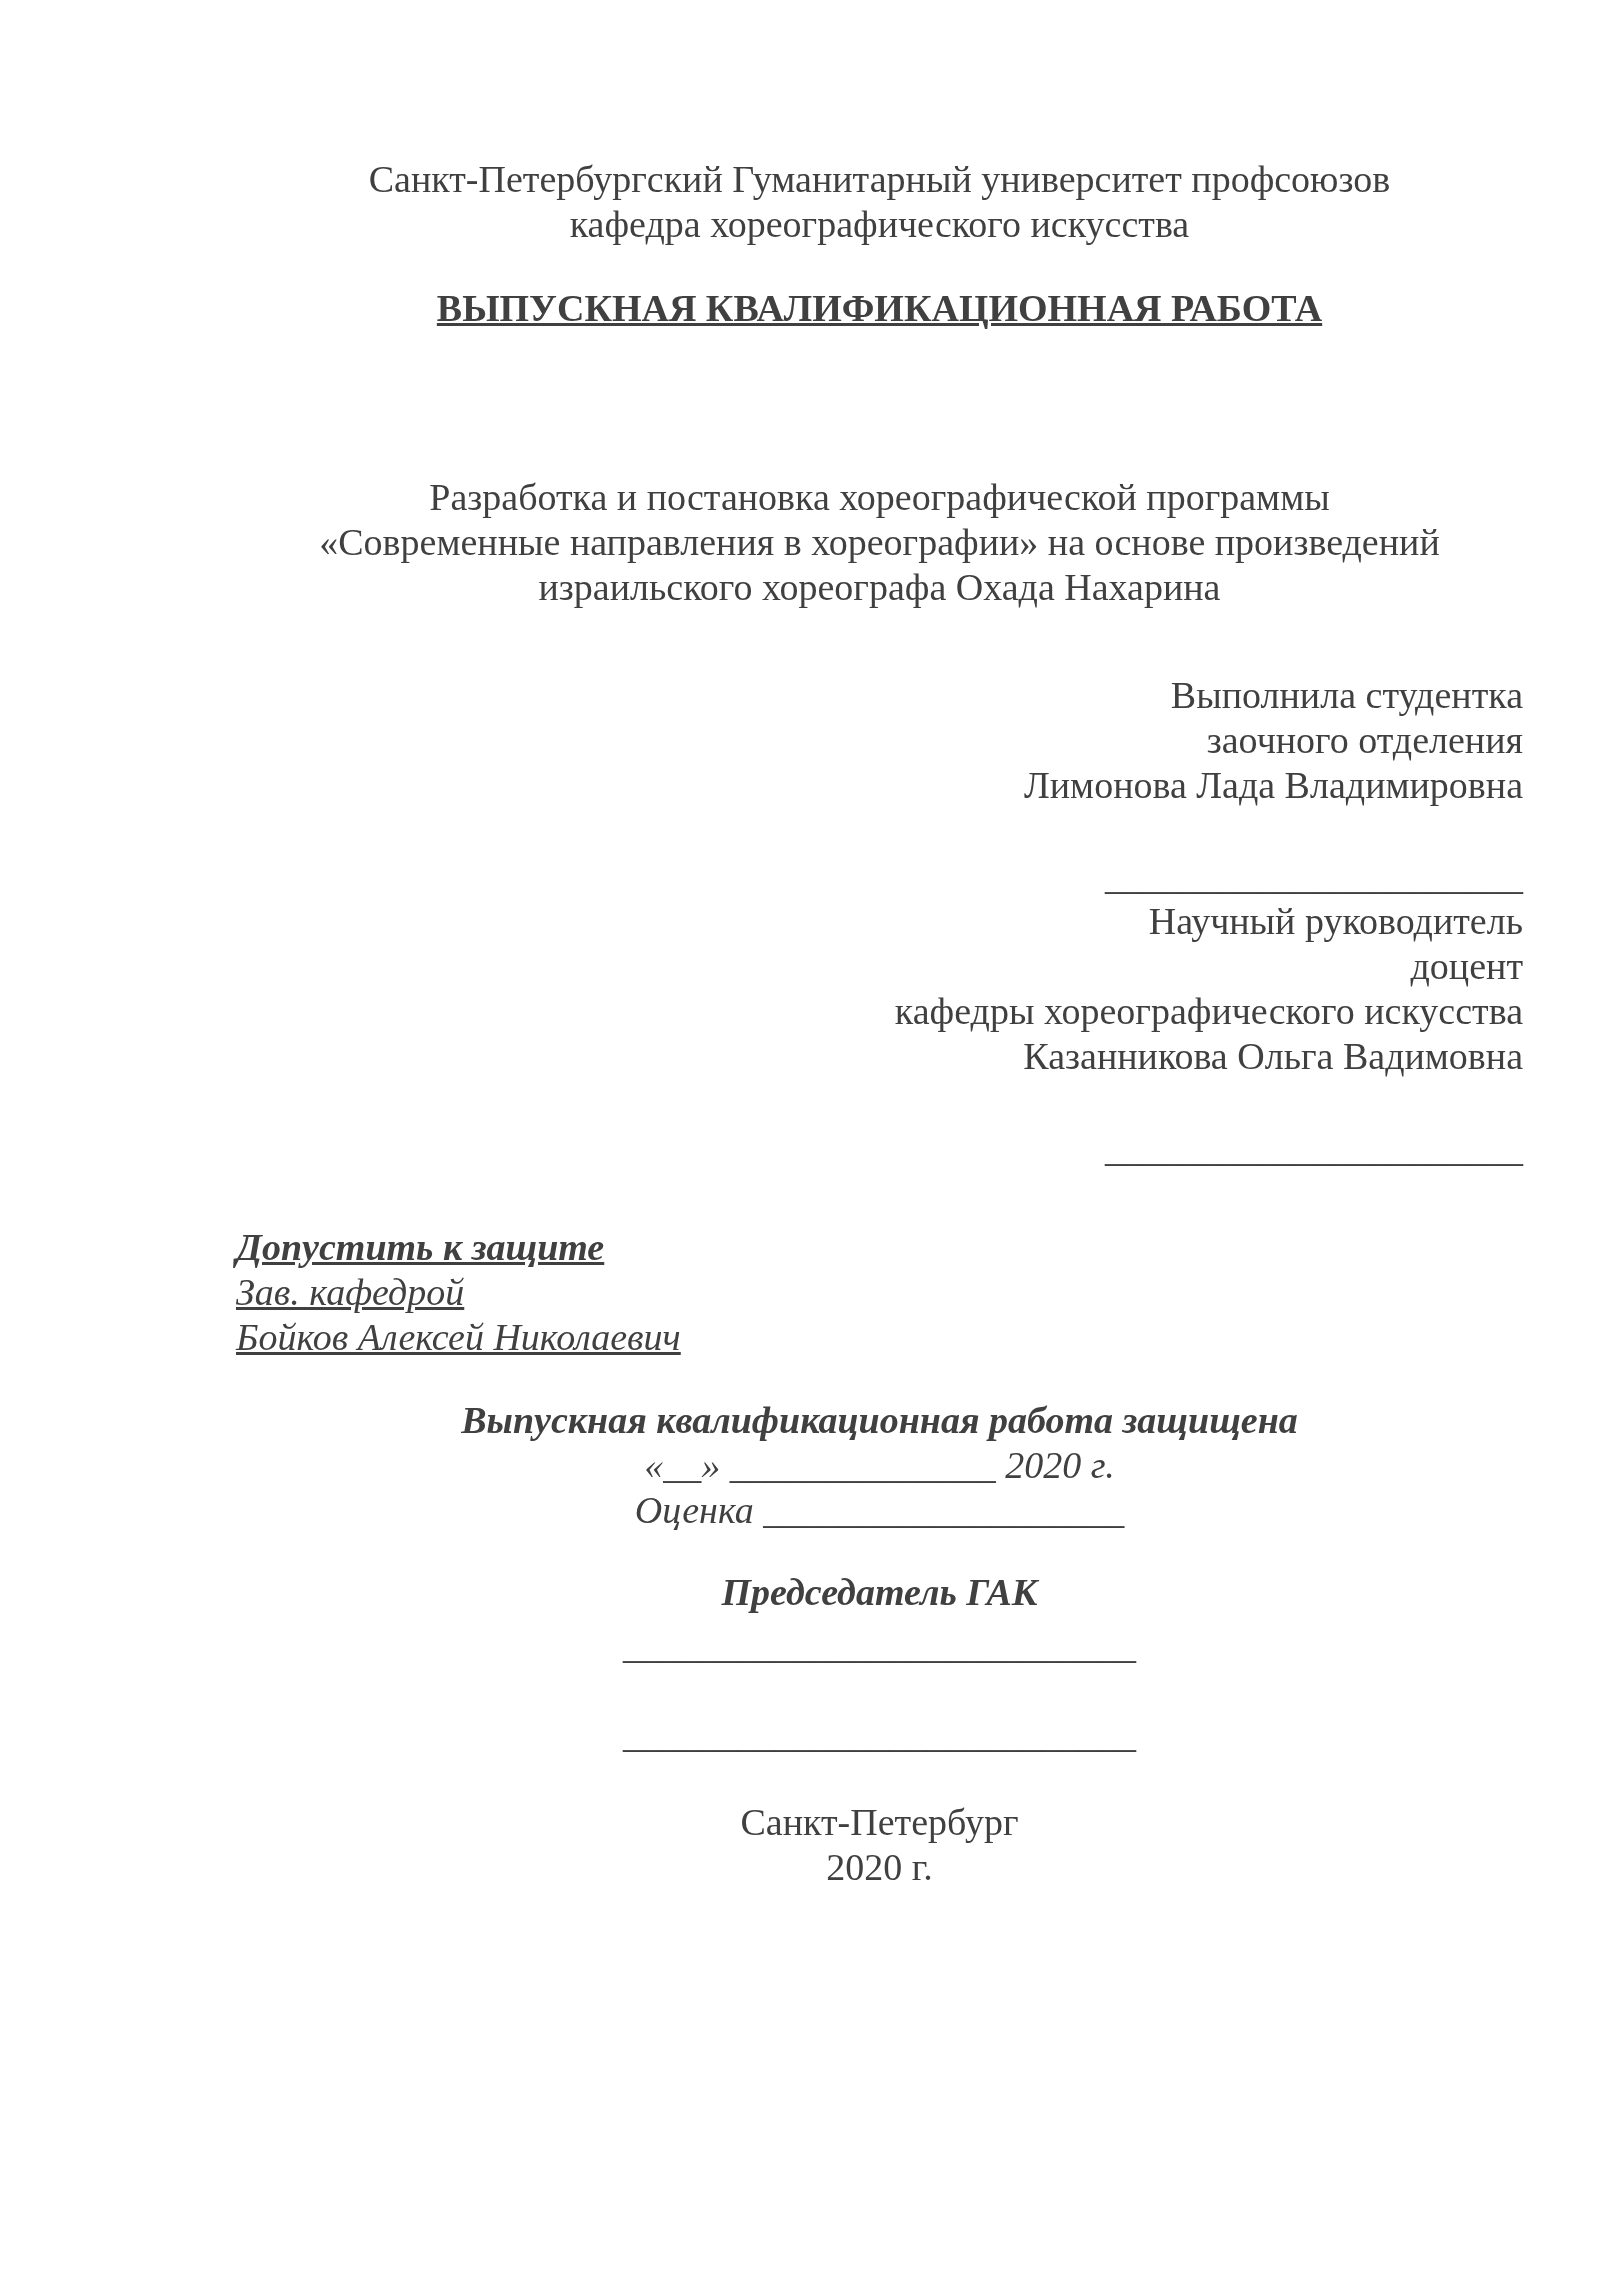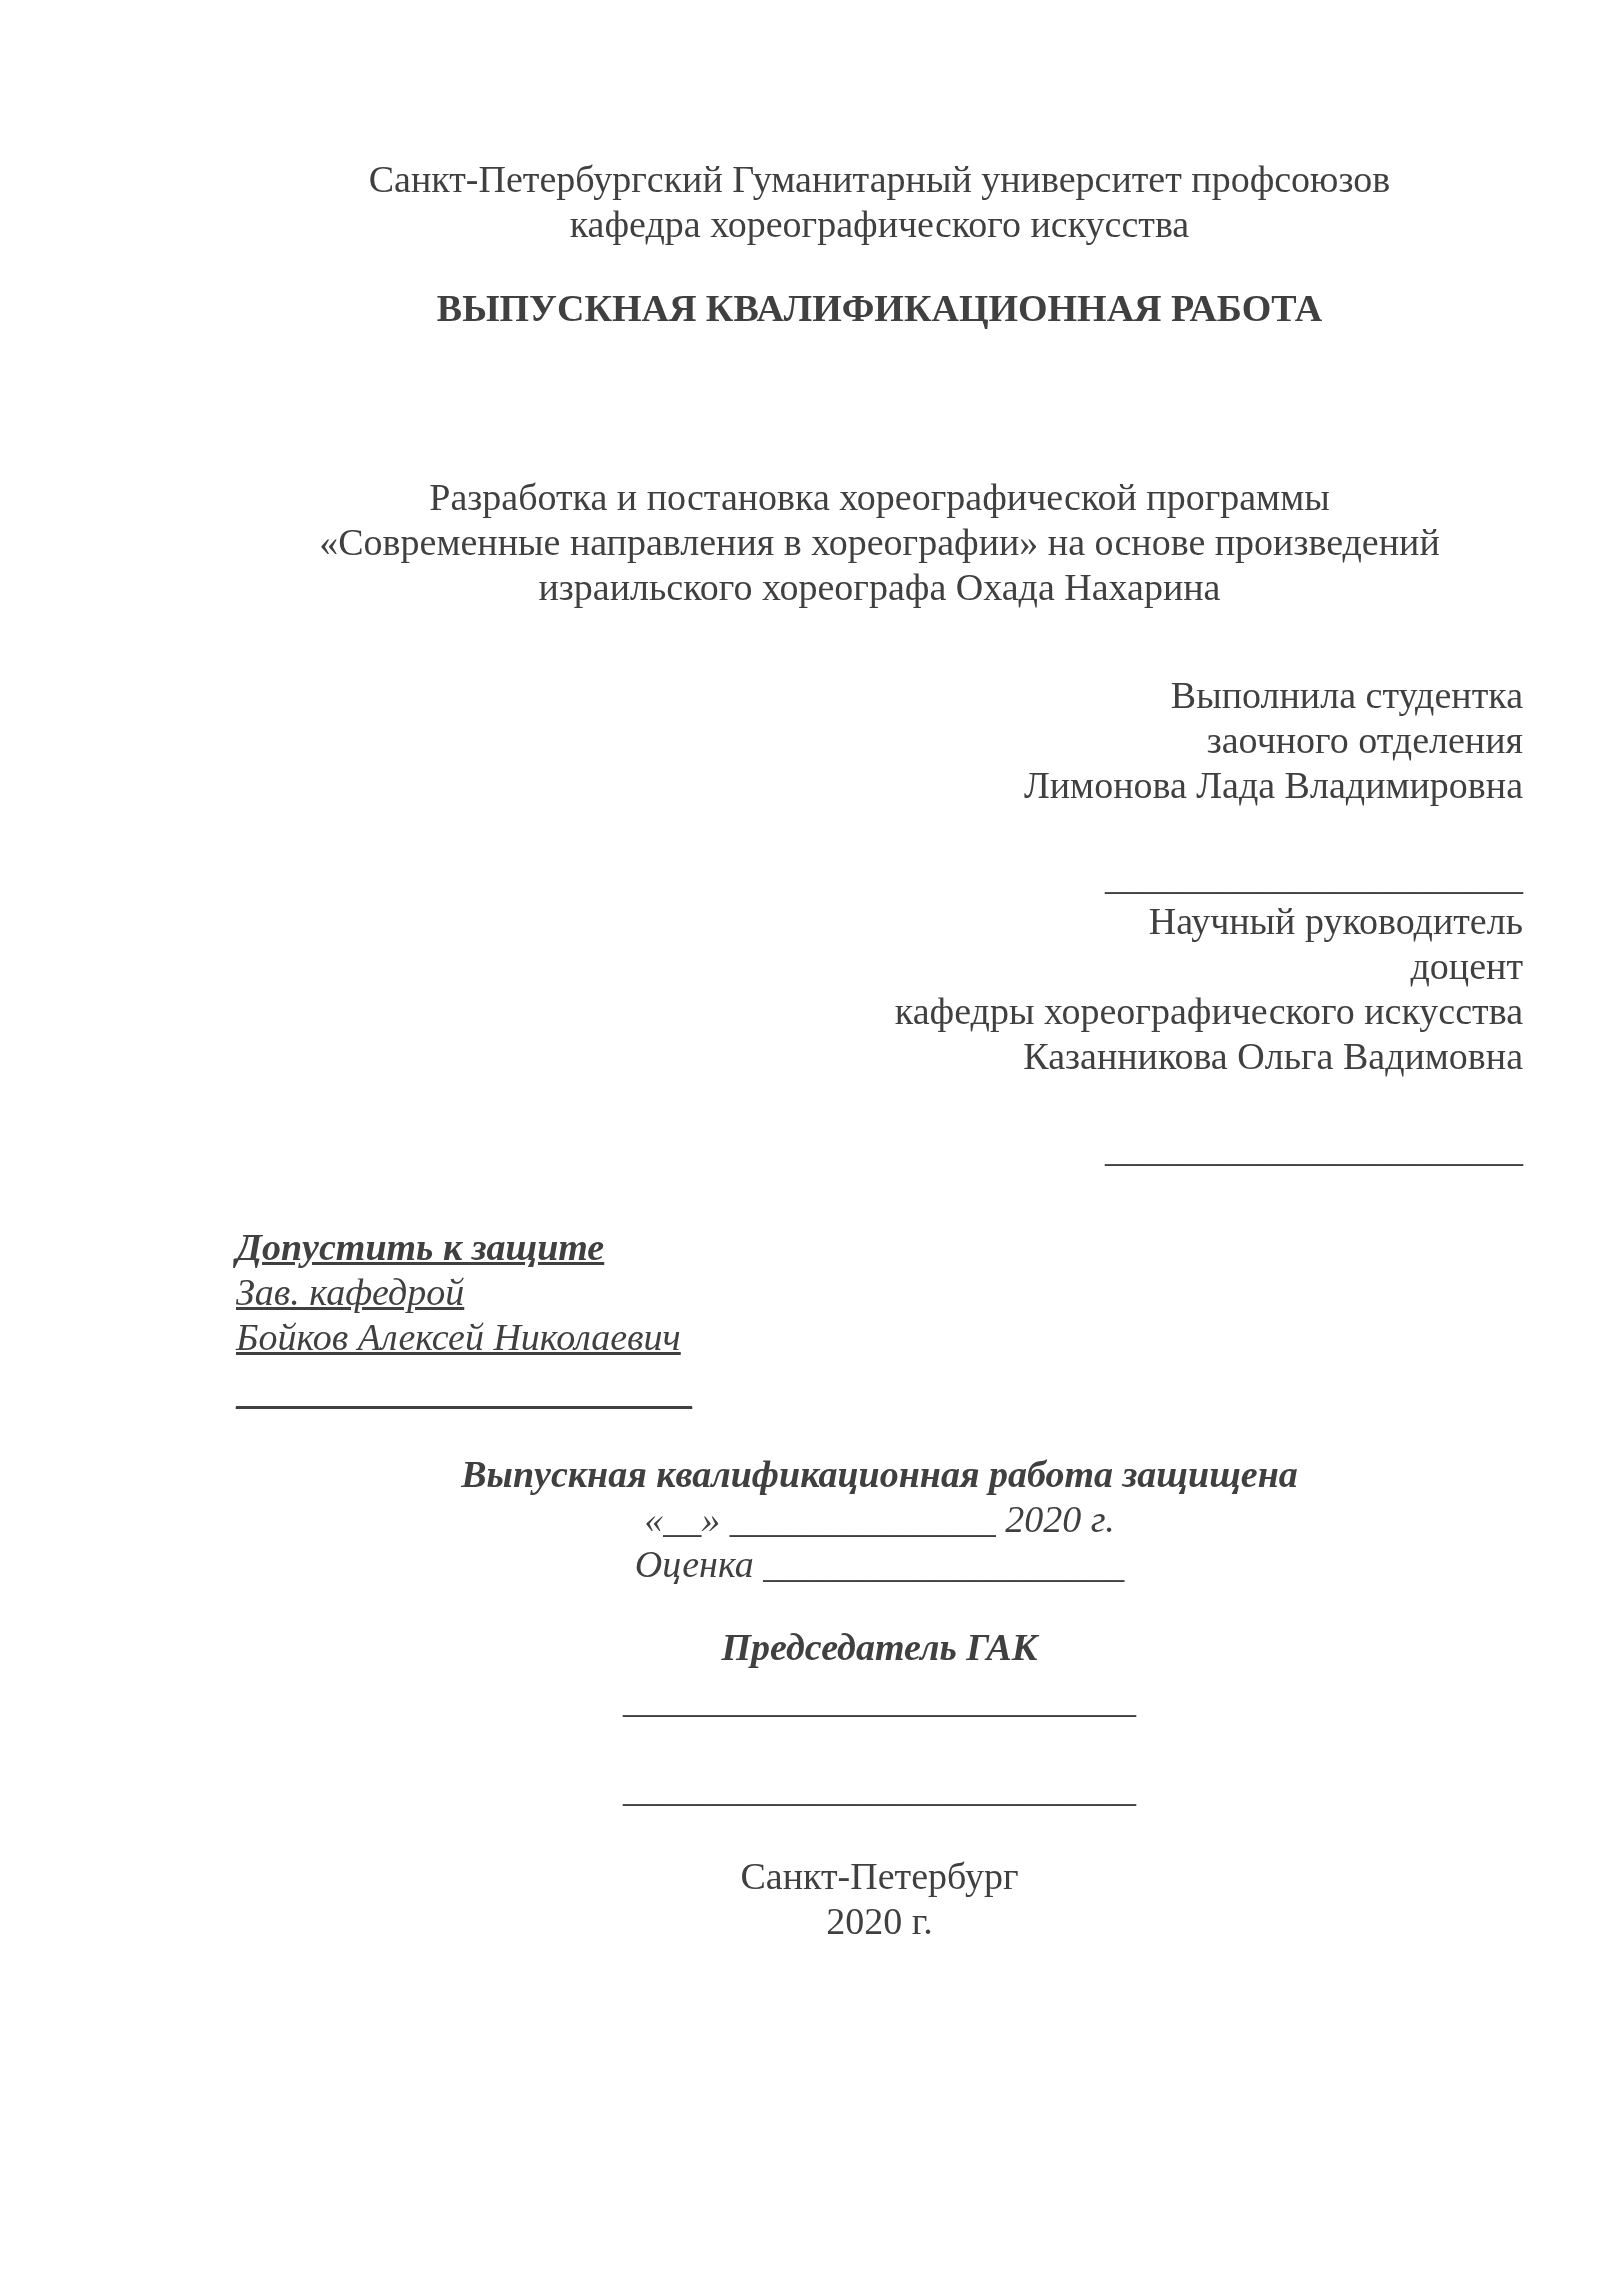--- a/index.html
+++ b/index.html
@@ -19,21 +19,21 @@
     line-height: 1.18;
     padding: 157px 100px 0 236px;
   }
   .center { text-align: center; }
   .right  { text-align: right; }
   .left   { text-align: left; }
   .bold   { font-weight: bold; }
   .italic { font-style: italic; }
   .bold-italic { font-weight: bold; font-style: italic; }
 
-  .mt-title    { margin-top: 39px; }
+  .mt-title    { margin-top: 39px; text-decoration: underline; }
   .mt-topic    { margin-top: 145px; }
   .mt-student  { margin-top: 63px; }
   .mt-sig      { margin-top: 47px; }
   .mt-adm      { margin-top: 55px; text-decoration: underline; }
   .mt-adm-sig  { margin-top: 9.4px; }
   .mt-defense  { margin-top: 38px; }
   .mt-chair    { margin-top: 38px; text-align: center; }
   .mt-sig1     { margin-top: 7.9px; }
   .mt-sig2     { margin-top: 44px; }
   .mt-footer   { margin-top: 43px; }
@@ -68,21 +68,20 @@
     <div class="line">доцент</div>
     <div class="line">кафедры хореографического искусства</div>
     <div class="line">Казанникова Ольга Вадимовна</div>
   </div>
   <div class="right line mt-sig">______________________</div>
 
   <div class="left mt-adm">
     <div class="bold-italic line">Допустить к защите</div>
     <div class="italic line">Зав. кафедрой</div>
     <div class="italic line">Бойков Алексей Николаевич</div>
-    <div class="italic line mt-adm-sig">________________________</div>
   </div>
 
   <div class="center">
     <div class="bold-italic line mt-defense">Выпускная квалификационная работа защищена</div>
     <div class="italic line">«__» ______________ 2020 г.</div>
     <div class="italic line">Оценка ___________________</div>
     <div class="bold-italic line mt-chair">Председатель ГАК</div>
     <div class="italic line mt-sig1">___________________________</div>
     <div class="italic line mt-sig2">___________________________</div>
   </div>

